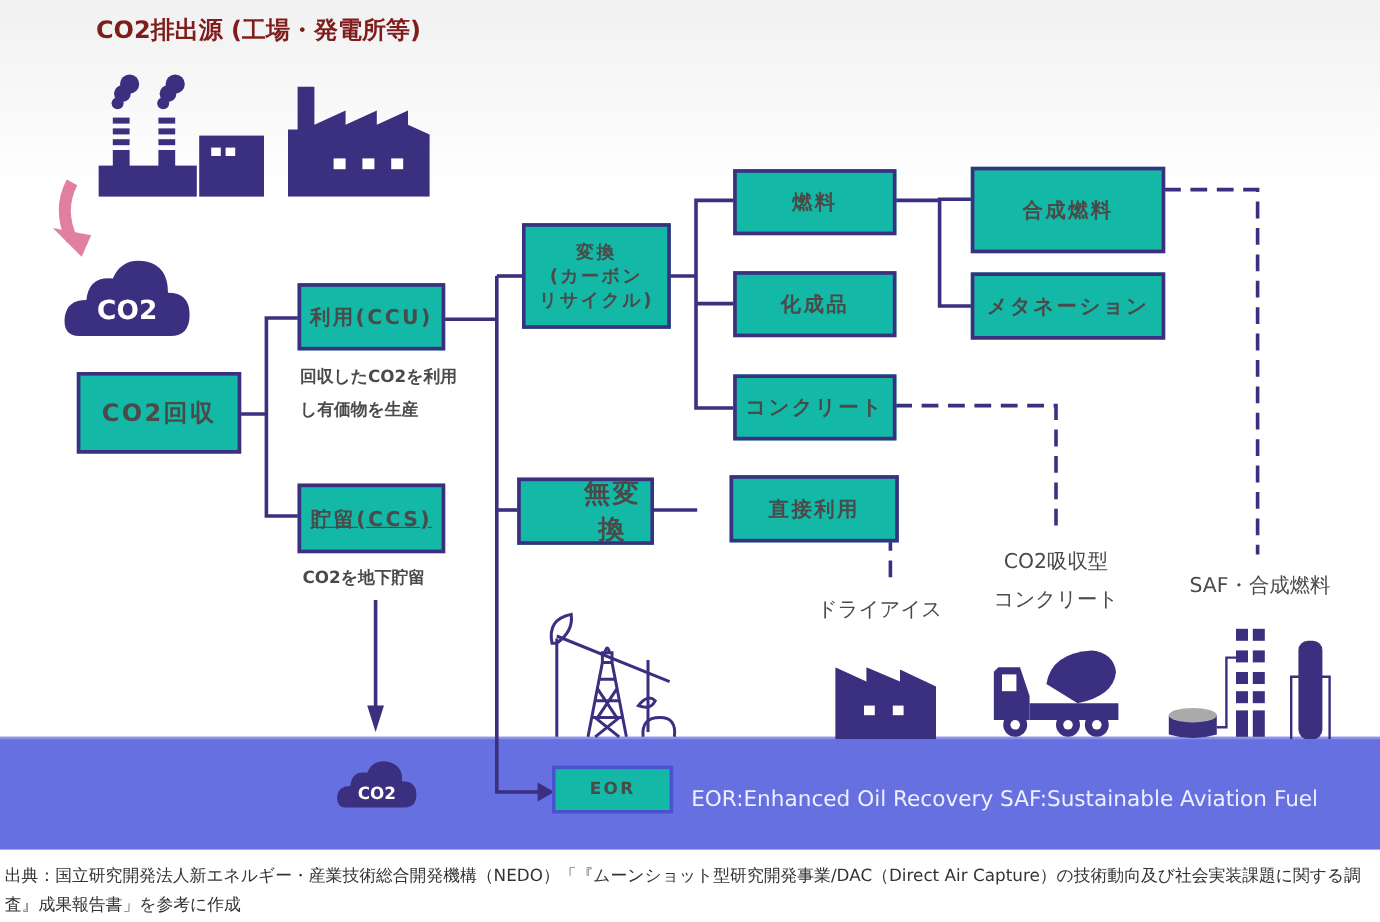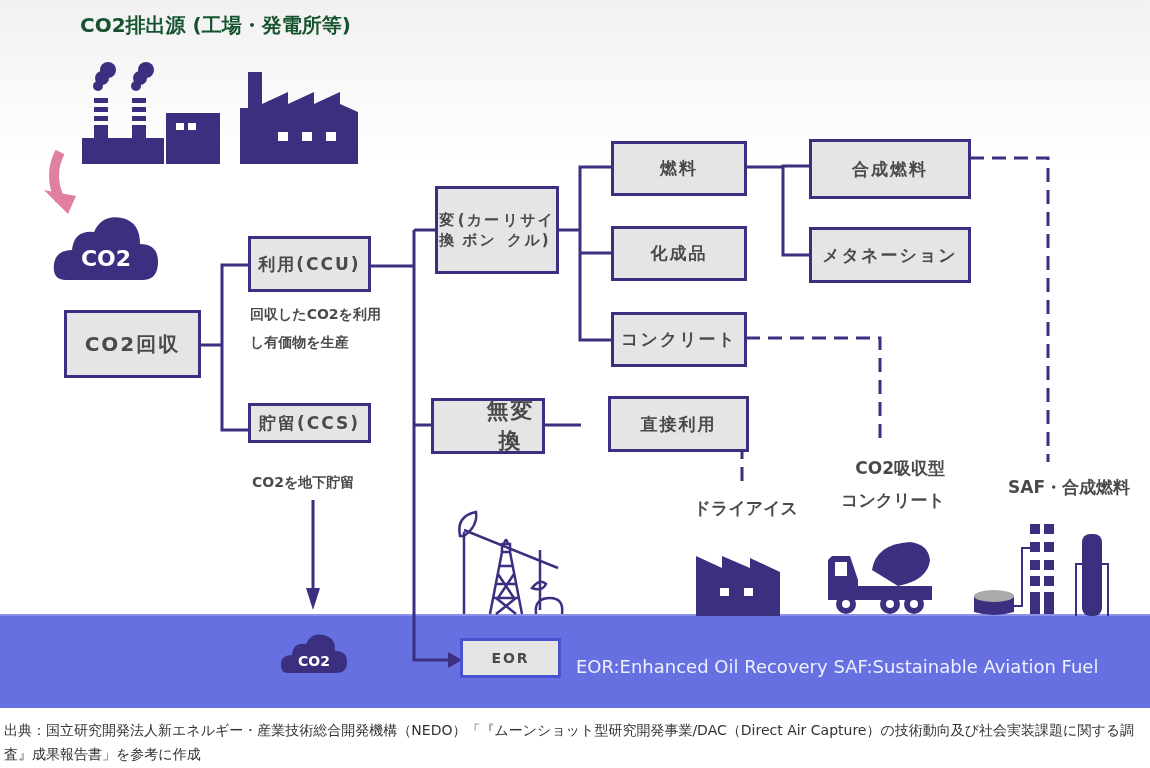--- a/index.html
+++ b/index.html
@@ -13,27 +13,27 @@
     position: absolute; left: 0; top: 0; width: 1150px; height: 706px;
     background: linear-gradient(to bottom, #f1f1f1 0px, #ffffff 160px, #ffffff 706px);
   }
   .ground {
     position: absolute; left: 0; top: 614px; width: 1150px; height: 92px;
     background: #6670e0; border-top: 2px solid #8a92ea;
   }
   svg.lines { position: absolute; left: 0; top: 0; width: 1150px; height: 706px; }
   .box {
     position: absolute; box-sizing: border-box;
-    border: 3px solid #3b2f80; background: #e5e5e5;
+    border: 3px solid #3b2f80; background: #14b8a6;
     display: flex; align-items: center; justify-content: center; text-align: center;
     color: #4a4a4a; font-weight: bold; letter-spacing: 2px;
   }
-  .lbl { position: absolute; color: #4a4a4a; font-weight: bold; text-align: right; white-space: nowrap; }
+  .lbl { position: absolute; color: #4a4a4a; font-weight: normal; text-align: center; white-space: nowrap; }
   .note { position: absolute; color: #4a4a4a; font-size: 14px; line-height: 28px; font-weight: bold; }
-  .title { position: absolute; left: 80px; top: 12px; font-size: 20px; font-weight: bold; color: #14532d; }
+  .title { position: absolute; left: 80px; top: 12px; font-size: 20px; font-weight: bold; color: #7f1d1d; }
   .legend { position: absolute; left: 576px; top: 656px; font-size: 18px; color: #eef0ff; white-space: nowrap; }
   .source { position: absolute; left: 4px; top: 718px; width: 1140px; font-size: 14px; line-height: 24px; color: #333; }
   .icon { position: absolute; }
   .cloudtxt { font-family: "DejaVu Sans", sans-serif; font-weight: bold; fill: #fff; }
 </style>
 </head>
 <body>
 
 <div class="canvas"></div>
 <div class="ground"></div>
@@ -100,33 +100,33 @@
     <rect x="86" y="60" width="10" height="9" fill="#fff"></rect>
 </svg>
 
 <svg class="icon" style="left:52px;top:210px" width="110" height="72" viewBox="0 0 110 72">
   <path d="M14 70 Q0 70 2 54 Q4 40 20 40 Q22 20 42 22 Q50 4 70 8 Q88 12 88 34 Q106 34 106 52 Q106 70 90 70 Z" fill="#3b2f80"></path>
   <text class="cloudtxt" x="54" y="56" font-size="22" text-anchor="middle">CO2</text>
 </svg>
 
 <div class="box" style="left:64px;top:310px;width:137px;height:68px;font-size:20px;">CO2回収</div>
 <div class="box" style="left:248px;top:236px;width:123px;height:56px;font-size:17px;">利用(CCU)</div>
-<div class="box" style="left:248px;top:403px;width:123px;height:40px;font-size:17px;">貯留(CCS)</div>
-
-<div class="box" style="left:435px;top:186px;width:124px;height:88px;font-size:15px;flex-direction:row;line-height:20px;justify-content:center;">
+<div class="box" style="left:248px;top:403px;width:123px;height:58px;font-size:17px;text-decoration:underline;">貯留(CCS)</div>
+
+<div class="box" style="left:435px;top:186px;width:124px;height:88px;font-size:15px;flex-direction:column;line-height:20px;justify-content:center;">
   <span>変換</span>
   <span>(カーボン</span>
   <span>リサイクル)</span>
 </div>
 
 <div class="box" style="left:611px;top:141px;width:136px;height:55px;font-size:17px;">燃料</div>
 <div class="box" style="left:611px;top:226px;width:136px;height:55px;font-size:17px;">化成品</div>
 <div class="box" style="left:611px;top:312px;width:136px;height:55px;font-size:17px;">コンクリート</div>
 
-<div class="box" style="left:809px;top:139px;width:162px;height:60px;font-size:17px;">合成燃料</div>
+<div class="box" style="left:809px;top:139px;width:162px;height:72px;font-size:17px;">合成燃料</div>
 <div class="box" style="left:809px;top:227px;width:162px;height:56px;font-size:17px;">メタネーション</div>
 
 <div class="box" style="left:431px;top:398px;width:114px;height:56px;font-size:22px;padding-left:45px;">無変換</div>
 <div class="box" style="left:580px;top:396px;width:141px;height:56px;font-size:17px;margin-left:28px;">直接利用</div>
 
 <div class="box" style="left:460px;top:638px;width:101px;height:40px;font-size:14px;border-color:#4a52d0;">EOR</div>
 
 <div class="note" style="left:250px;top:300px;">
   <div>回収したCO2を利用</div>
   <div>し有価物を生産</div>

